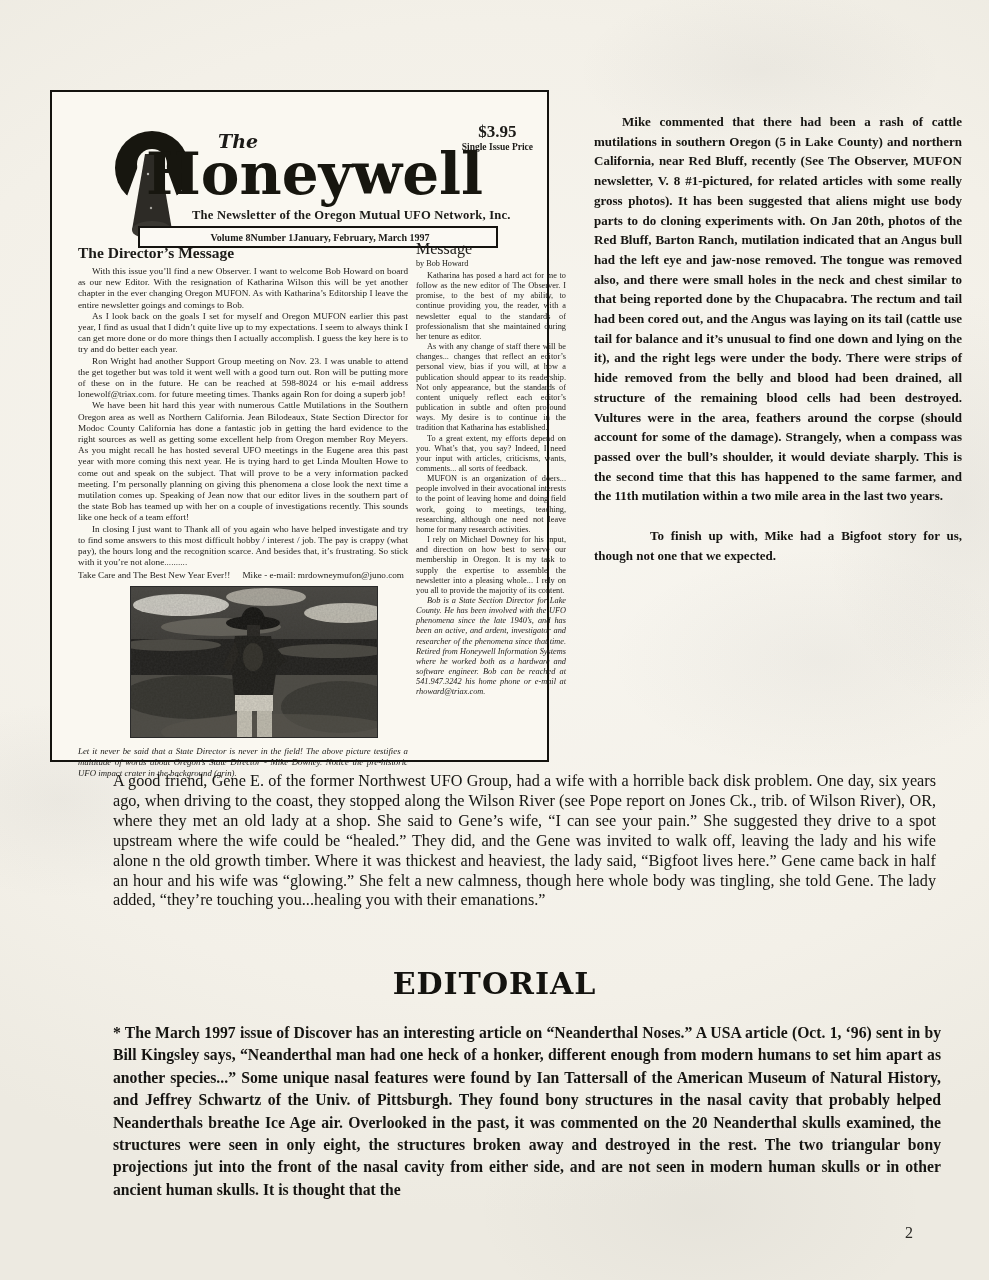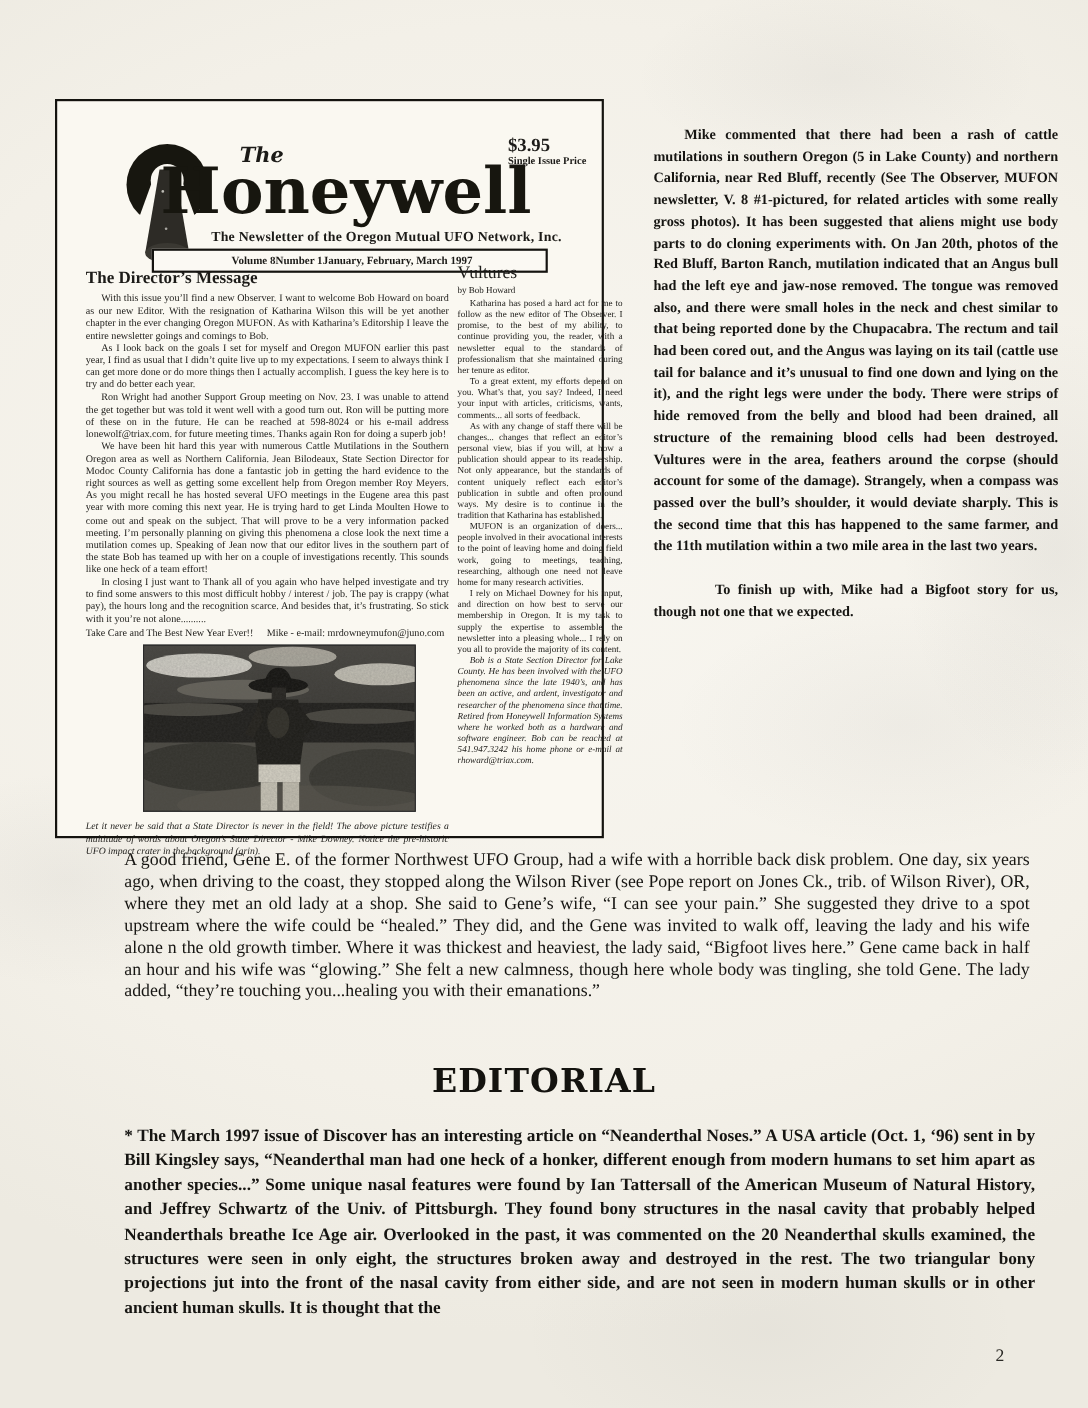--- a/index.html
+++ b/index.html
@@ -34,21 +34,21 @@
     position: absolute; left: 166px; top: 38px;
     font-family: "DejaVu Serif", serif;
     font-weight: bold; font-style: italic; font-size: 19px;
   }
   .masthead-title {
     position: absolute; left: 94px; top: 48px;
     font-family: "DejaVu Serif", serif;
     font-weight: bold; font-size: 58px; letter-spacing: 0px;
     color: #17160f;
   }
-  .price-block { position: absolute; right: 14px; top: 30px; }
+  .price-block { position: absolute; right: 14px; top: 30px; text-align: center; }
   .price-amount { font-weight: bold; font-size: 17px; }
   .price-sub { font-weight: bold; font-size: 9.5px; }
   .masthead-subtitle {
     position: absolute; left: 140px; top: 116px;
     font-weight: bold; font-size: 12.6px; letter-spacing: 0.2px;
   }
   .volume-bar {
     position: absolute; left: 86px; top: 134px; width: 360px; height: 22px;
     border: 2px solid #14130f;
     display: flex; align-items: center; justify-content: center;
@@ -207,26 +207,26 @@
           <rect x="106" y="124" width="15" height="26" fill="#c9c5b7"></rect>
           <rect x="126" y="124" width="15" height="26" fill="#c2beb0"></rect>
           <rect width="246" height="150" filter="url(#grain)" opacity="0.5"></rect>
         </svg>
       </div>
 
       <div class="photo-caption">Let it never be said that a State Director is never in the field!  The above picture testifies a multitude of words about Oregon’s State Director - Mike Downey.  Notice the pre-historic UFO impact crater in the background (grin).</div>
     </div>
 
     <div class="col-right">
-      <div class="ro-heading">Vultures</div>
+      <div class="ro-heading">Message</div>
       <div class="ro-byline">by Bob Howard</div>
       <div class="ro-body">
         <p>Katharina has posed a hard act for me to follow as the new editor of The Observer.  I promise, to the best of my ability, to continue providing you, the reader, with a newsletter equal to the standards of professionalism that she maintained during her tenure as editor.</p>
+        <p>As with any change of staff there will be changes... changes that reflect an editor’s personal view, bias if you will, at how a publication should appear to its readership. Not only appearance, but the standards of content uniquely reflect each editor’s publication in subtle and often profound ways. My desire is to continue in the tradition that Katharina has established.</p>
         <p>To a great extent, my efforts depend on you. What’s that, you say? Indeed, I need your input with articles, criticisms, wants, comments... all sorts of feedback.</p>
-        <p>As with any change of staff there will be changes... changes that reflect an editor’s personal view, bias if you will, at how a publication should appear to its readership. Not only appearance, but the standards of content uniquely reflect each editor’s publication in subtle and often profound ways. My desire is to continue in the tradition that Katharina has established.</p>
         <p>MUFON is an organization of doers... people involved in their avocational interests to the point of leaving home and doing field work, going to meetings, teaching, researching, although one need not leave home for many research activities.</p>
         <p>I rely on Michael Downey for his input, and direction on how best to serve our membership in Oregon. It is my task to supply the expertise to assemble the newsletter into a pleasing whole... I rely on you all to provide the majority of its content.</p>
         <p class="ro-bio">Bob is a State Section Director for Lake County. He has been involved with the UFO phenomena since the late 1940’s, and has been an active, and ardent, investigator and researcher of the phenomena since that time. Retired from Honeywell Information Systems where he worked both as a hardware and software engineer. Bob can be reached at 541.947.3242 his home phone or e-mail at rhoward@triax.com.</p>
       </div>
     </div>
   </div>
 
   <div class="main-col">
     <p class="first">Mike commented that there had been a rash of cattle mutilations in southern Oregon (5 in Lake County) and northern California, near Red Bluff, recently (See The Observer, MUFON newsletter, V. 8 #1-pictured, for related articles with some really gross photos).  It has been suggested that aliens might use body parts to do cloning experiments with.  On Jan 20th, photos of the Red Bluff, Barton Ranch, mutilation indicated that an Angus bull had the left eye and jaw-nose removed.  The tongue was removed also, and there were small holes in the neck and chest similar to that being reported done by the Chupacabra.  The rectum and tail had been cored out, and the Angus was laying on its tail (cattle use tail for balance and it’s unusual to find one down and lying on the it), and the right legs were under the body.  There were strips of hide removed from the belly and blood had been drained, all structure of the remaining blood cells had been destroyed.  Vultures were in the area, feathers around the corpse (should account for some of the damage).  Strangely, when a compass was passed over the bull’s shoulder, it would deviate sharply.  This is the second time that this has happened to the same farmer, and the 11th mutilation within a two mile area in the last two years.</p>
     <p class="second">To finish up with, Mike had a Bigfoot story for us, though not one that we expected.</p>

